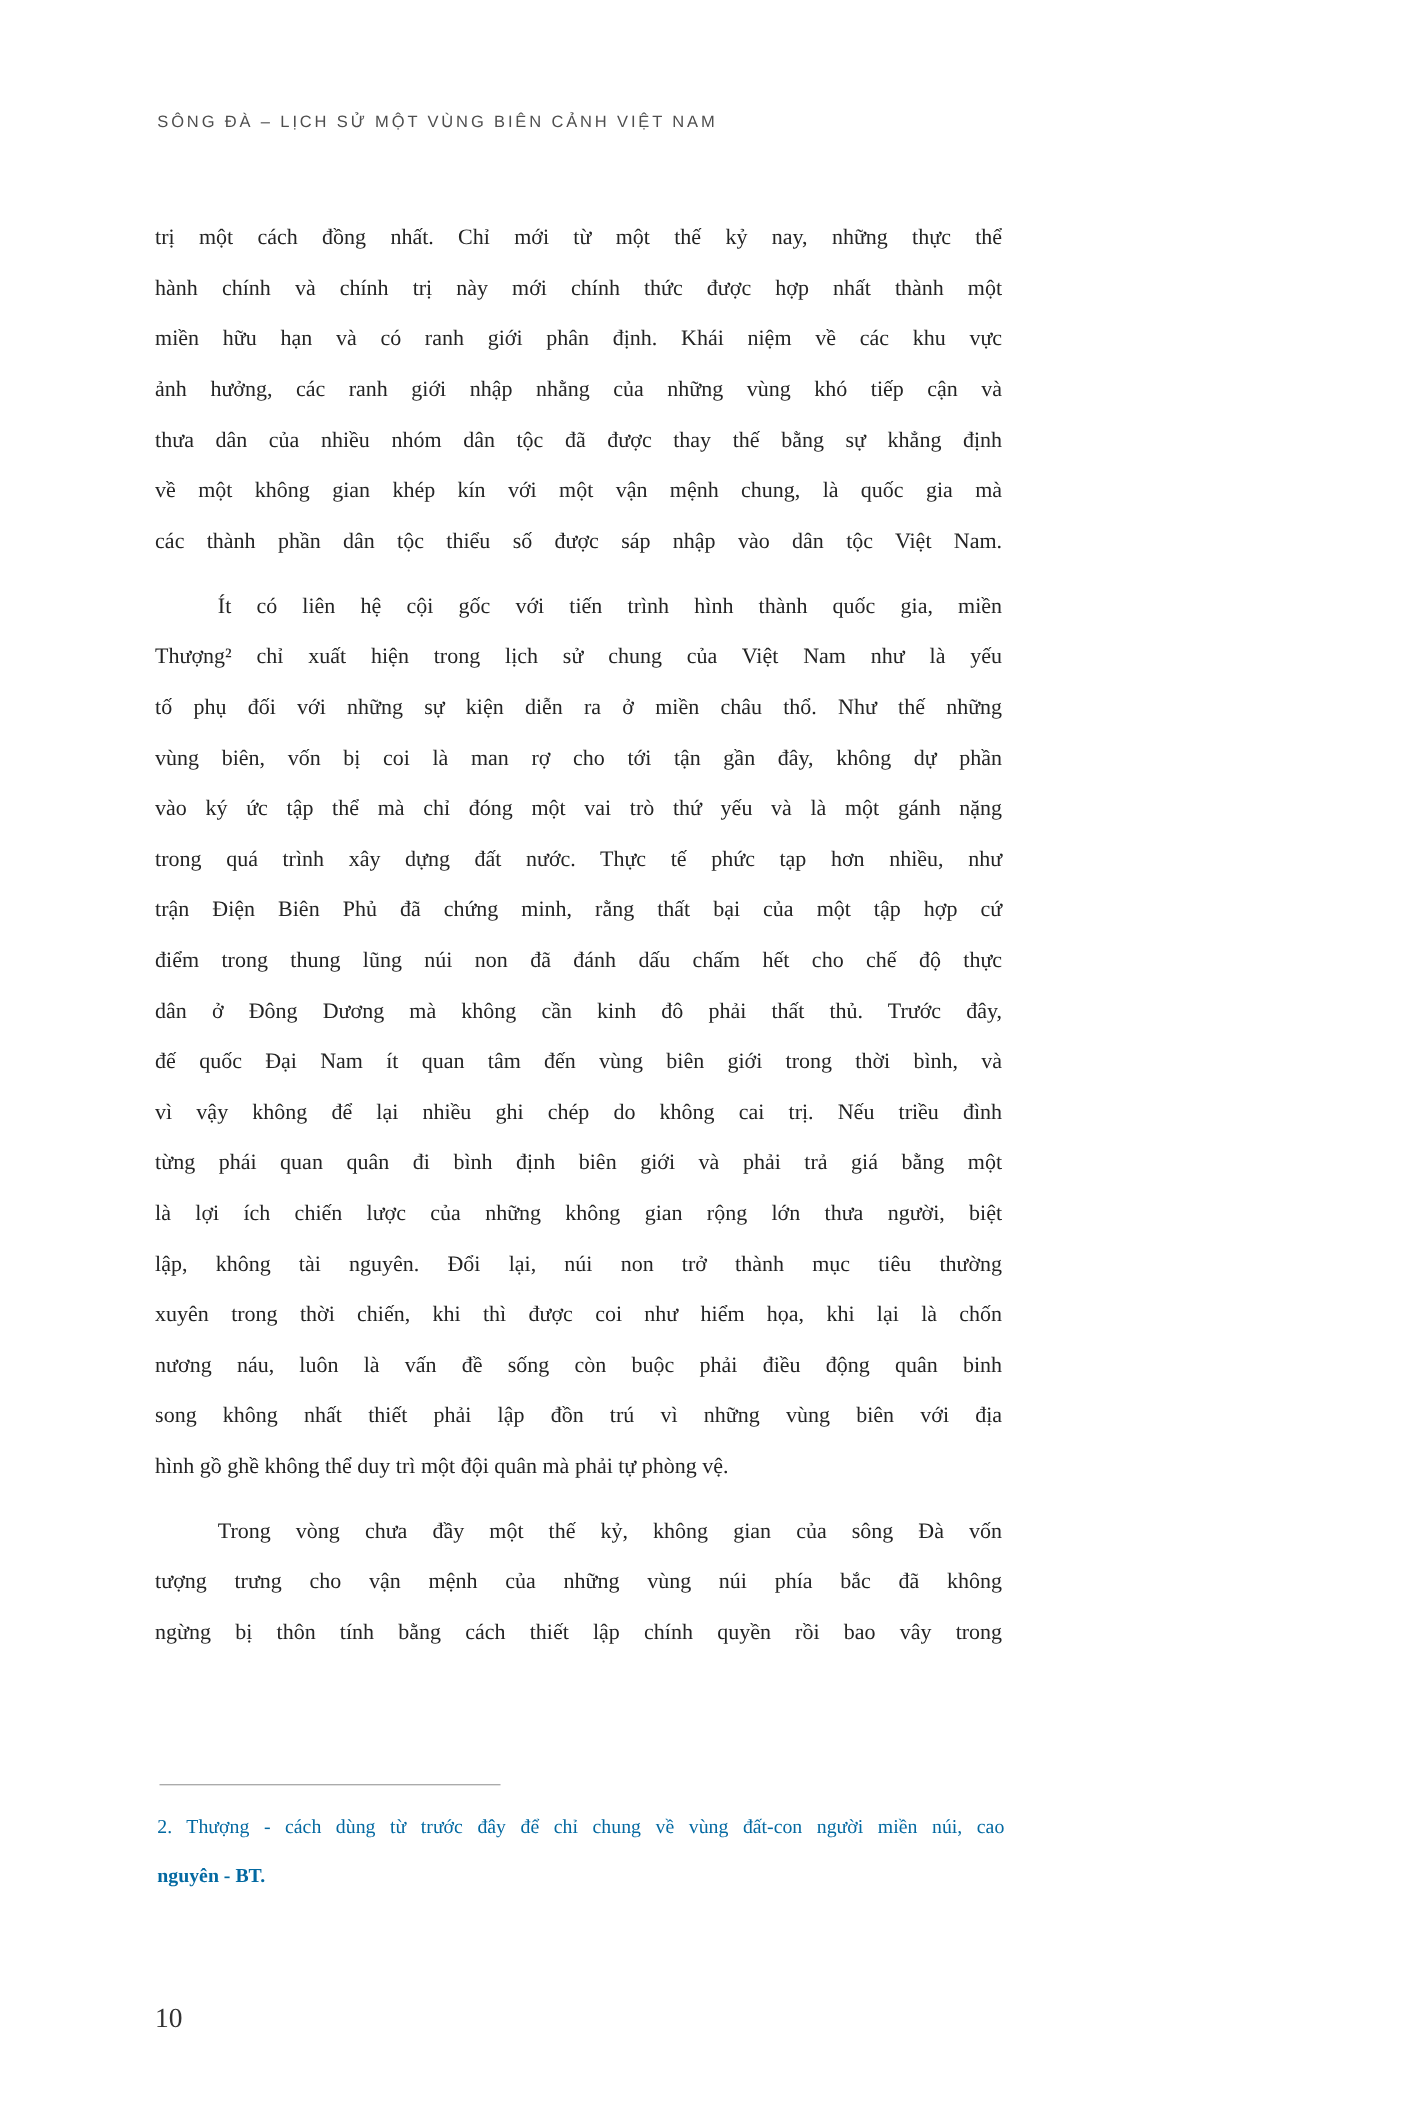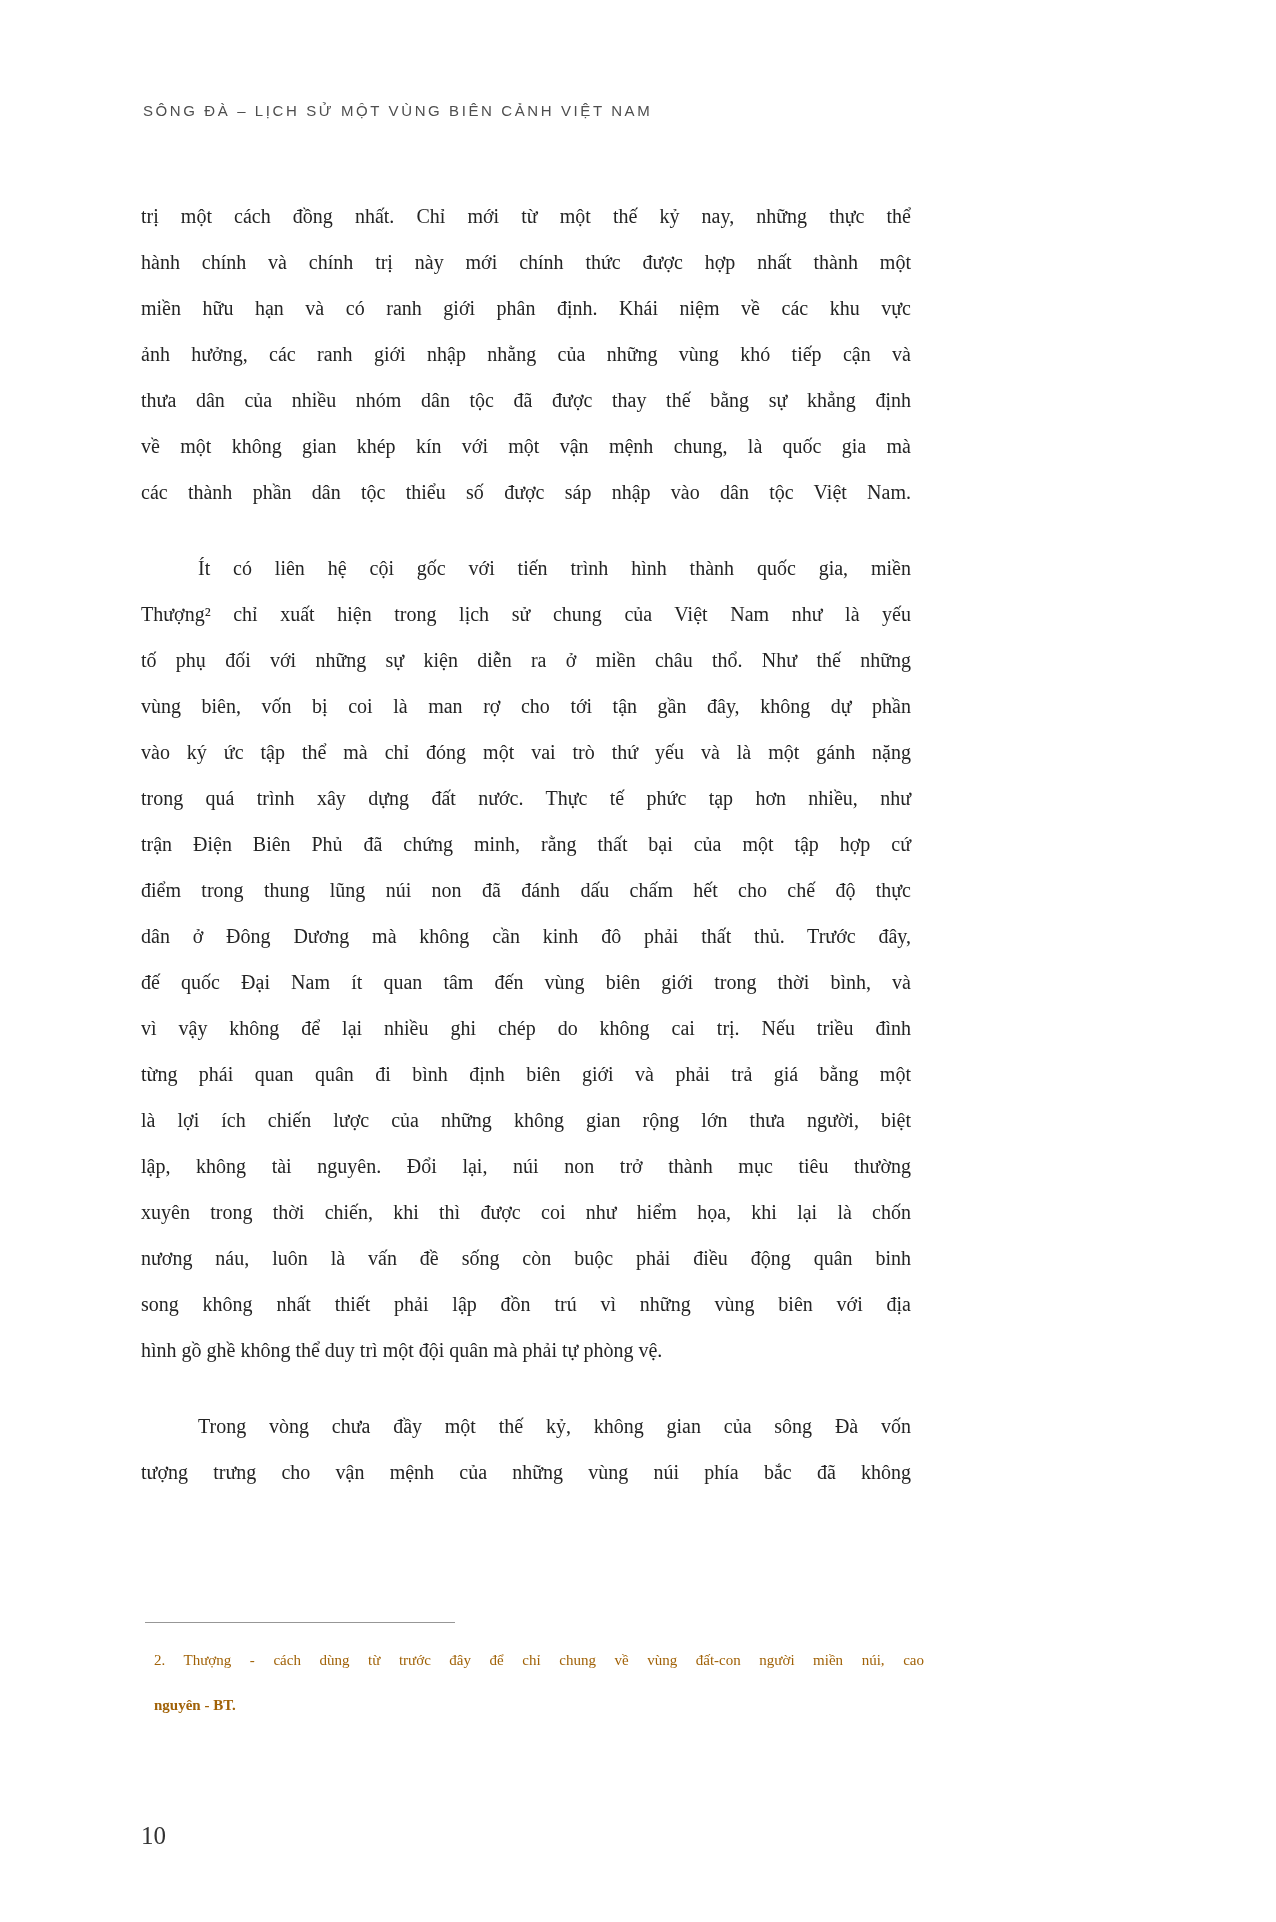--- a/index.html
+++ b/index.html
@@ -30,21 +30,21 @@
   }
   .body-text {
     position: absolute;
     left: 141px;
     top: 193px;
     width: 770px;
     font-size: 20px;
     color: #242424;
   }
   .paragraph + .paragraph {
-    margin-top: 30px;
+    margin-top: 13px;
   }
   .line {
     height: 46px;
     line-height: 46px;
     text-align: justify;
     text-align-last: justify;
     white-space: nowrap;
   }
   .line.indent {
     padding-left: 57px;
@@ -55,25 +55,25 @@
   .footnote-rule {
     position: absolute;
     left: 145px;
     top: 1622px;
     width: 310px;
     height: 1px;
     background: #979797;
   }
   .footnote {
     position: absolute;
-    left: 154px;
+    left: 143px;
     top: 1638px;
     width: 770px;
-    font-size: 15px;
-    color: #a16207;
+    font-size: 18px;
+    color: #0369a1;
   }
   .footnote .fn-line {
     height: 45px;
     line-height: 45px;
     text-align: justify;
     text-align-last: justify;
     white-space: nowrap;
   }
   .footnote .fn-line.no-just {
     text-align-last: left;
@@ -120,20 +120,21 @@
         <div class="line">là lợi ích chiến lược của những không gian rộng lớn thưa người, biệt</div>
         <div class="line">lập, không tài nguyên. Đổi lại, núi non trở thành mục tiêu thường</div>
         <div class="line">xuyên trong thời chiến, khi thì được coi như hiểm họa, khi lại là chốn</div>
         <div class="line">nương náu, luôn là vấn đề sống còn buộc phải điều động quân binh</div>
         <div class="line">song không nhất thiết phải lập đồn trú vì những vùng biên với địa</div>
         <div class="line no-just">hình gồ ghề không thể duy trì một đội quân mà phải tự phòng vệ.</div>
       </div>
       <div class="paragraph">
         <div class="line indent">Trong vòng chưa đầy một thế kỷ, không gian của sông Đà vốn</div>
         <div class="line">tượng trưng cho vận mệnh của những vùng núi phía bắc đã không</div>
+        <div class="line">ngừng bị thôn tính bằng cách thiết lập chính quyền rồi bao vây trong</div>
       </div>
     </div>
 
   <div class="footnote-rule"></div>
 
   <div class="footnote">
     <div class="fn-line">2. Thượng - cách dùng từ trước đây để chỉ chung về vùng đất-con người miền núi, cao</div>
     <div class="fn-line no-just">nguyên - BT.</div>
   </div>
 

